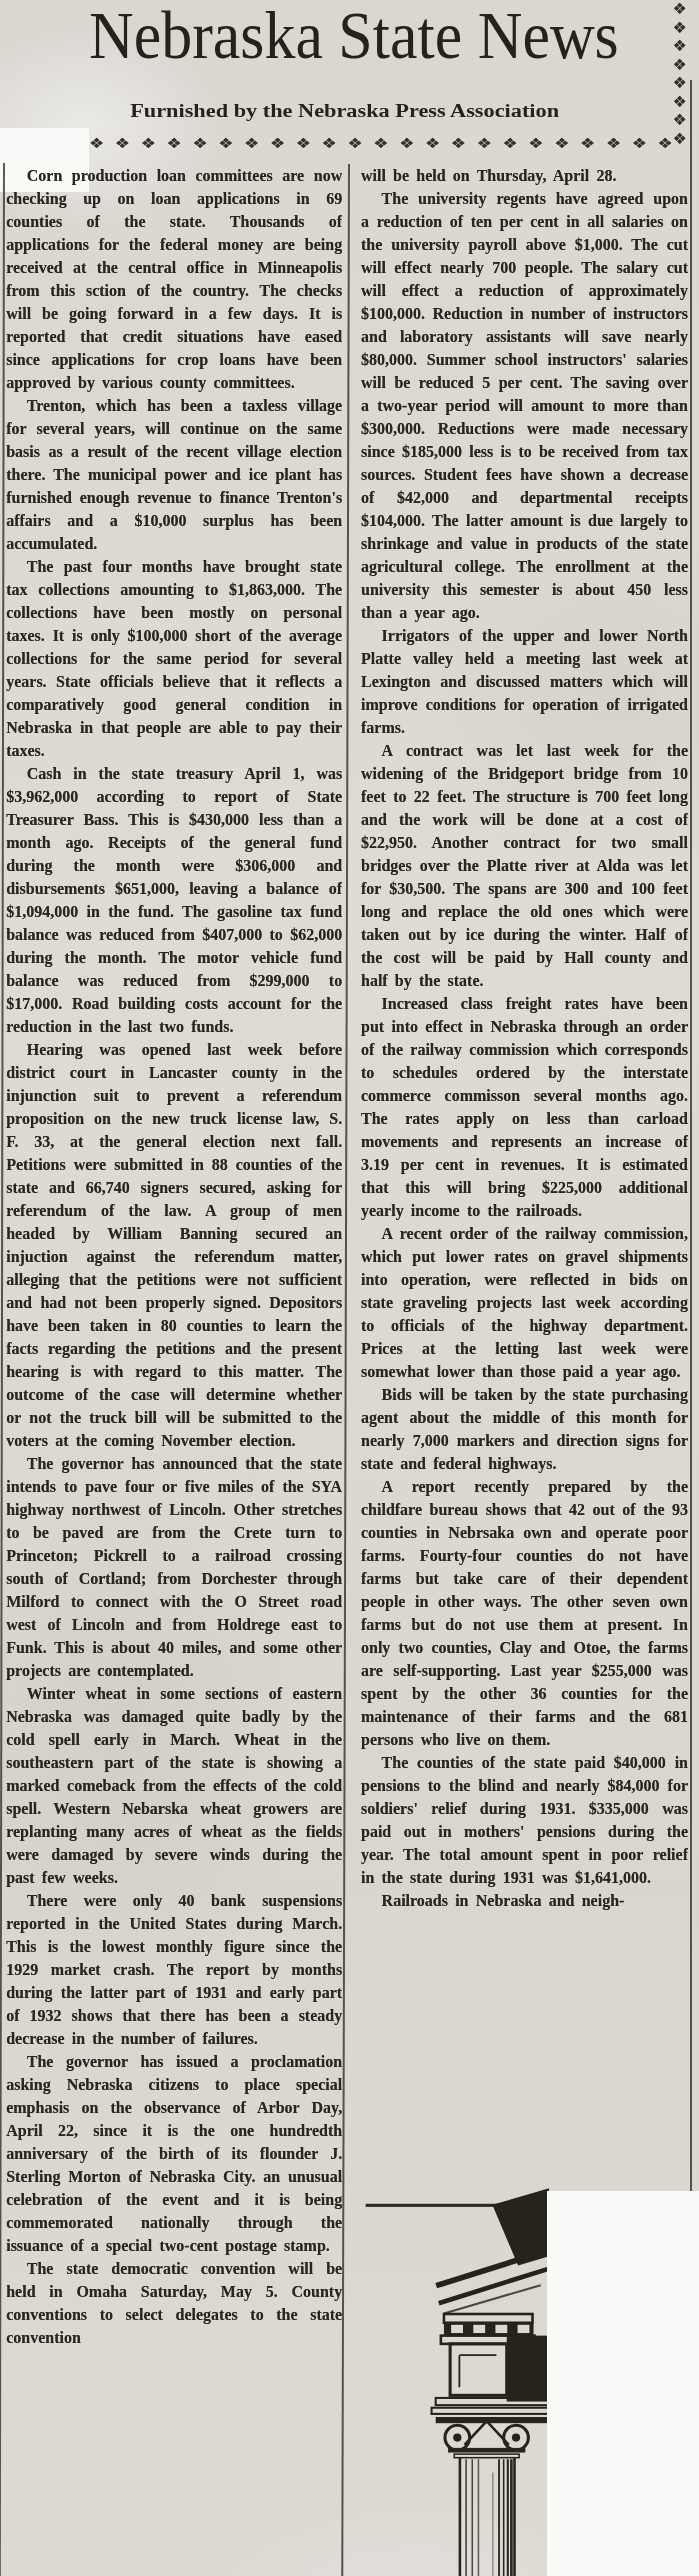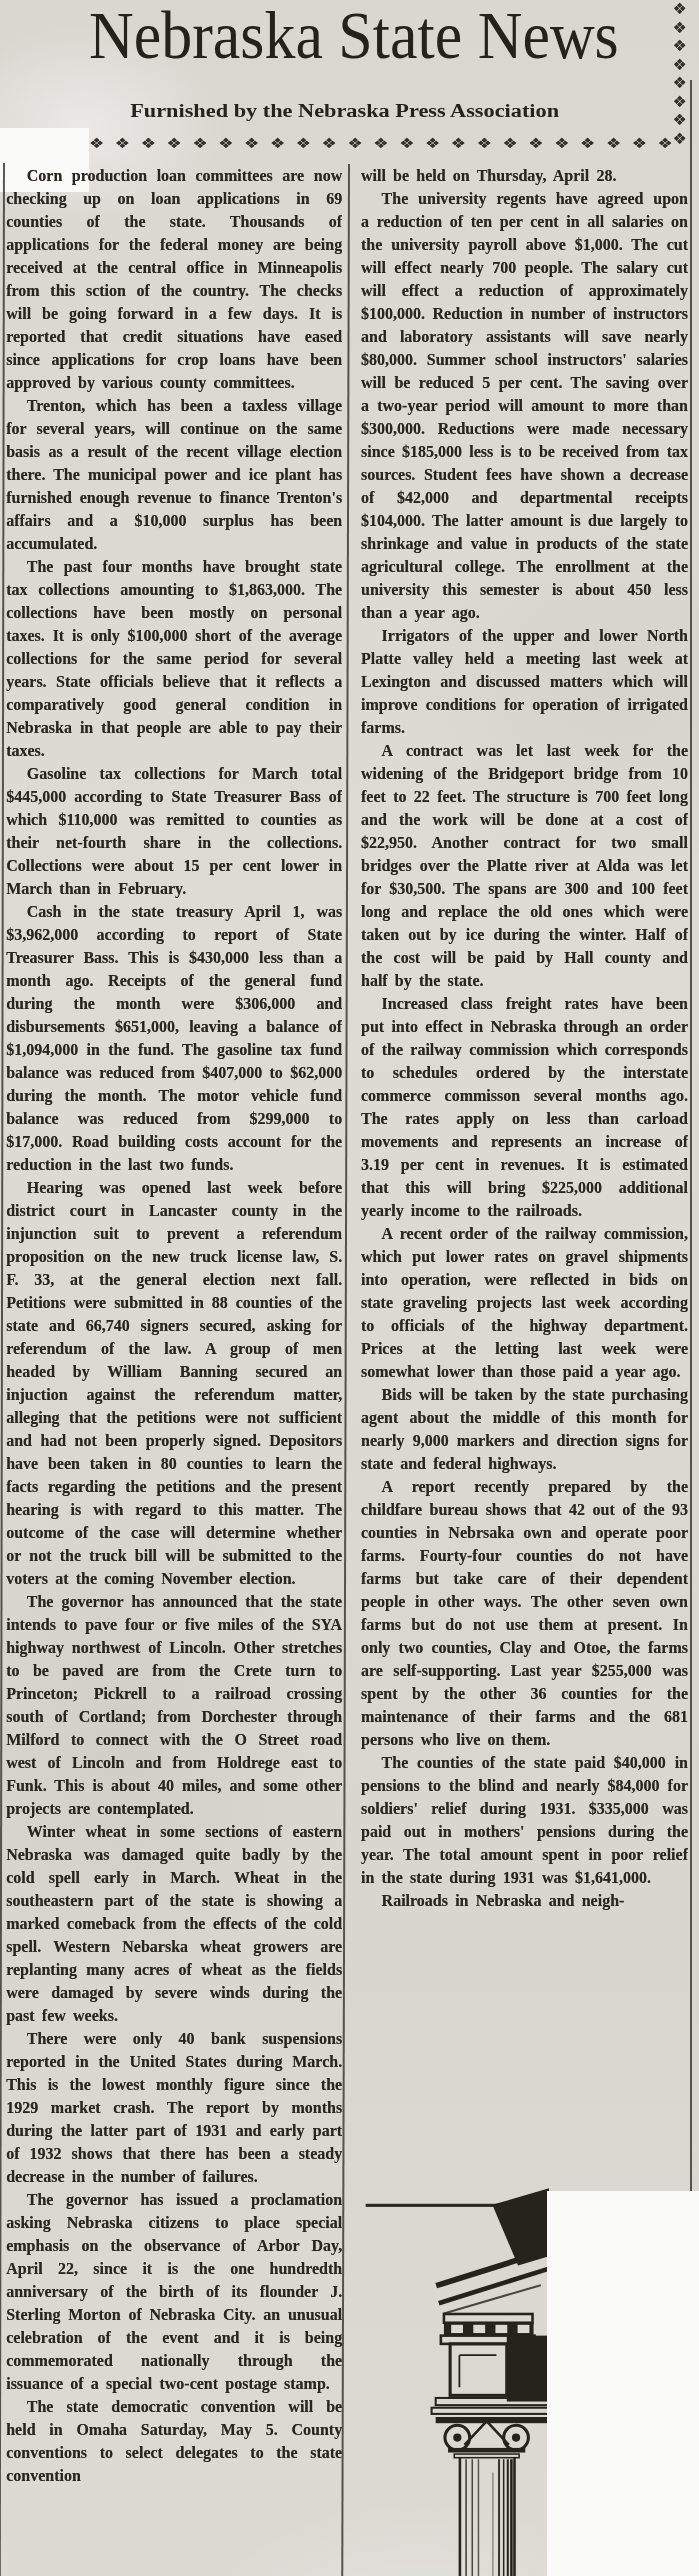--- a/index.html
+++ b/index.html
@@ -78,38 +78,37 @@
   <div class="white-block" style="left:0;top:128px;width:89px;height:64px;"></div>
 
   <div class="rule" style="left:3.1px;top:163px;height:2986px;transform:rotate(.10deg);transform-origin:top left;"></div>
   <div class="rule" style="left:348px;top:164px;height:2985px;transform:rotate(.16deg);transform-origin:top left;"></div>
   <div class="rule" style="left:690px;top:80px;height:2112px;"></div>
 
   <div class="col" id="left-col" style="left:6.2px;top:164px;width:336px;height:2985px;">
       <p>Corn production loan committees are now checking up on loan applications in 69 counties of the state. Thousands of applications for the federal money are being received at the central office in Minneapolis from this sction of the country. The checks will be going forward in a few days. It is reported that credit situations have eased since applications for crop loans have been approved by various county committees.</p>
       <p>Trenton, which has been a taxless village for several years, will continue on the same basis as a result of the recent village election there. The municipal power and ice plant has furnished enough revenue to finance Trenton's affairs and a $10,000 surplus has been accumulated.</p>
       <p>The past four months have brought state tax collections amounting to $1,863,000. The collections have been mostly on personal taxes. It is only $100,000 short of the average collections for the same period for several years. State officials believe that it reflects a comparatively good general condition in Nebraska in that people are able to pay their taxes.</p>
-      <p>Gasoline tax collections for March total $445,000 according to State Treasurer Bass of which $110,000 was remitted to counties as their net-fourth share in the collections. Collections were about 15 per cent lower in March than in February.</p>
       <p>Cash in the state treasury April 1, was $3,962,000 according to report of State Treasurer Bass. This is $430,000 less than a month ago. Receipts of the general fund during the month were $306,000 and disbursements $651,000, leaving a balance of $1,094,000 in the fund. The gasoline tax fund balance was reduced from $407,000 to $62,000 during the month. The motor vehicle fund balance was reduced from $299,000 to $17,000. Road building costs account for the reduction in the last two funds.</p>
       <p>Hearing was opened last week before district court in Lancaster county in the injunction suit to prevent a referendum proposition on the new truck license law, S. F. 33, at the general election next fall. Petitions were submitted in 88 counties of the state and 66,740 signers secured, asking for referendum of the law. A group of men headed by William Banning secured an injuction against the referendum matter, alleging that the petitions were not sufficient and had not been properly signed. Depositors have been taken in 80 counties to learn the facts regarding the petitions and the present hearing is with regard to this matter. The outcome of the case will determine whether or not the truck bill will be submitted to the voters at the coming November election.</p>
       <p>The governor has announced that the state intends to pave four or five miles of the SYA highway northwest of Lincoln. Other stretches to be paved are from the Crete turn to Princeton; Pickrell to a railroad crossing south of Cortland; from Dorchester through Milford to connect with the O Street road west of Lincoln and from Holdrege east to Funk. This is about 40 miles, and some other projects are contemplated.</p>
       <p>Winter wheat in some sections of eastern Nebraska was damaged quite badly by the cold spell early in March. Wheat in the southeastern part of the state is showing a marked comeback from the effects of the cold spell. Western Nebarska wheat growers are replanting many acres of wheat as the fields were damaged by severe winds during the past few weeks.</p>
       <p>There were only 40 bank suspensions reported in the United States during March. This is the lowest monthly figure since the 1929 market crash. The report by months during the latter part of 1931 and early part of 1932 shows that there has been a steady decrease in the number of failures.</p>
       <p>The governor has issued a proclamation asking Nebraska citizens to place special emphasis on the observance of Arbor Day, April 22, since it is the one hundredth anniversary of the birth of its flounder J. Sterling Morton of Nebraska City. an unusual celebration of the event and it is being commemorated nationally through the issuance of a special two-cent postage stamp.</p>
       <p>The state democratic convention will be held in Omaha Saturday, May 5. County conventions to select delegates to the state convention</p>
     </div>
 
   <div class="col" id="right-col" style="left:361px;top:164px;width:327px;height:2032px;">
       <p>will be held on Thursday, April 28.</p>
       <p>The university regents have agreed upon a reduction of ten per cent in all salaries on the university payroll above $1,000. The cut will effect nearly 700 people. The salary cut will effect a reduction of approximately $100,000. Reduction in number of instructors and laboratory assistants will save nearly $80,000. Summer school instructors' salaries will be reduced 5 per cent. The saving over a two-year period will amount to more than $300,000. Reductions were made necessary since $185,000 less is to be received from tax sources. Student fees have shown a decrease of $42,000 and departmental receipts $104,000. The latter amount is due largely to shrinkage and value in products of the state agricultural college. The enrollment at the university this semester is about 450 less than a year ago.</p>
       <p>Irrigators of the upper and lower North Platte valley held a meeting last week at Lexington and discussed matters which will improve conditions for operation of irrigated farms.</p>
       <p>A contract was let last week for the widening of the Bridgeport bridge from 10 feet to 22 feet. The structure is 700 feet long and the work will be done at a cost of $22,950. Another contract for two small bridges over the Platte river at Alda was let for $30,500. The spans are 300 and 100 feet long and replace the old ones which were taken out by ice during the winter. Half of the cost will be paid by Hall county and half by the state.</p>
       <p>Increased class freight rates have been put into effect in Nebraska through an order of the railway commission which corresponds to schedules ordered by the interstate commerce commisson several months ago. The rates apply on less than carload movements and represents an increase of 3.19 per cent in revenues. It is estimated that this will bring $225,000 additional yearly income to the railroads.</p>
       <p>A recent order of the railway commission, which put lower rates on gravel shipments into operation, were reflected in bids on state graveling projects last week according to officials of the highway department. Prices at the letting last week were somewhat lower than those paid a year ago.</p>
-      <p>Bids will be taken by the state purchasing agent about the middle of this month for nearly 9,000 markers and direction signs for state and federal highways.</p>
+      <p>Bids will be taken by the state purchasing agent about the middle of this month for nearly 7,000 markers and direction signs for state and federal highways.</p>
       <p>A report recently prepared by the childfare bureau shows that 42 out of the 93 counties in Nebrsaka own and operate poor farms. Fourty-four counties do not have farms but take care of their dependent people in other ways. The other seven own farms but do not use them at present. In only two counties, Clay and Otoe, the farms are self-supporting. Last year $255,000 was spent by the other 36 counties for the maintenance of their farms and the 681 persons who live on them.</p>
       <p>The counties of the state paid $40,000 in pensions to the blind and nearly $84,000 for soldiers' relief during 1931. $335,000 was paid out in mothers' pensions during the year. The total amount spent in poor relief in the state during 1931 was $1,641,000.</p>
       <p>Railroads in Nebraska and neigh-</p>
     </div>
 
   <svg class="illu" width="206" height="964" viewBox="0 0 400 1871">
     <g>
       <rect x="44" y="38" width="356" height="6" fill="#2b2721"></rect>
     </g>
     <g fill="none" stroke="#26221c">

